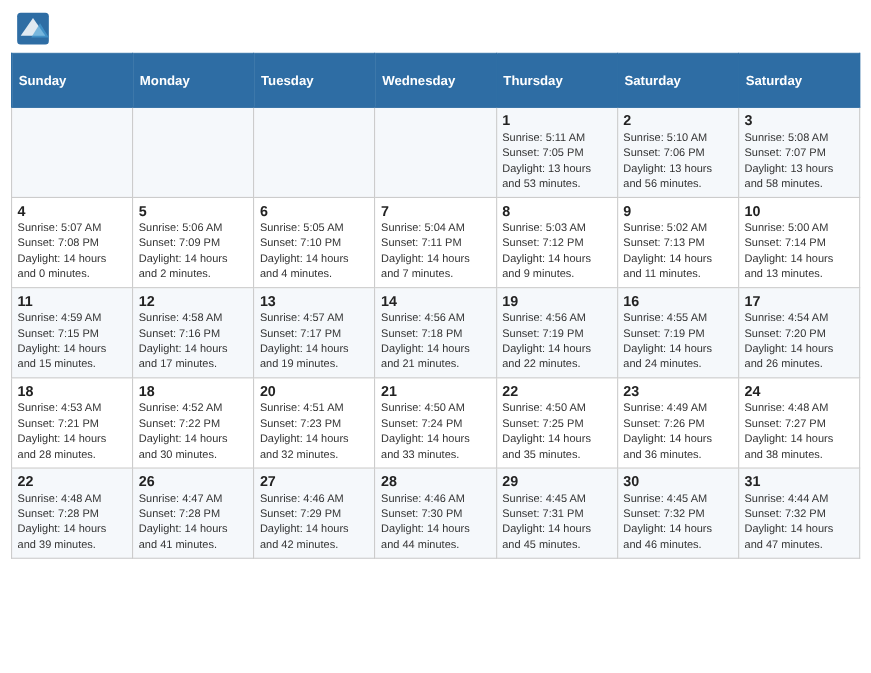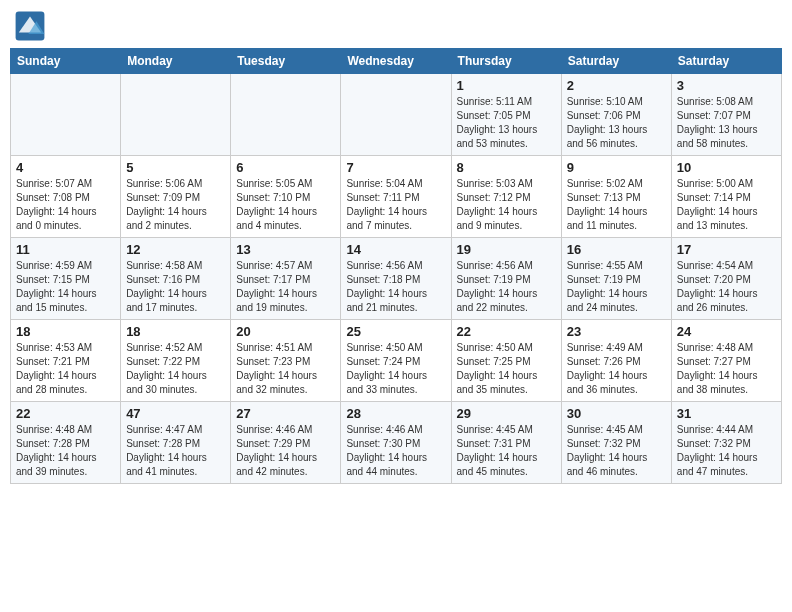--- a/index.html
+++ b/index.html
@@ -50,21 +50,21 @@
     }
     table {
       width: 100%;
       border-collapse: collapse;
       font-size: 11px;
     }
     thead tr th {
       background-color: #2e6da4;
       color: #fff;
       text-align: left;
-      padding: 5px 6px;
+      padding: 17px 6px;
       font-size: 12px;
       font-weight: bold;
       border: 1px solid #2e6da4;
     }
     tbody tr td {
       border: 1px solid #ccc;
       vertical-align: top;
       padding: 4px 5px;
       width: 110px;
       min-height: 80px;
@@ -210,21 +210,21 @@
         </td>
         <td>
           <div class="day-number">18</div>
           <div class="day-info">Sunrise: 4:52 AM<br>Sunset: 7:22 PM<br>Daylight: 14 hours<br>and 30 minutes.</div>
         </td>
         <td>
           <div class="day-number">20</div>
           <div class="day-info">Sunrise: 4:51 AM<br>Sunset: 7:23 PM<br>Daylight: 14 hours<br>and 32 minutes.</div>
         </td>
         <td>
-          <div class="day-number">25</div>
+          <div class="day-number">21</div>
           <div class="day-info">Sunrise: 4:50 AM<br>Sunset: 7:24 PM<br>Daylight: 14 hours<br>and 33 minutes.</div>
         </td>
         <td>
           <div class="day-number">22</div>
           <div class="day-info">Sunrise: 4:50 AM<br>Sunset: 7:25 PM<br>Daylight: 14 hours<br>and 35 minutes.</div>
         </td>
         <td>
           <div class="day-number">23</div>
           <div class="day-info">Sunrise: 4:49 AM<br>Sunset: 7:26 PM<br>Daylight: 14 hours<br>and 36 minutes.</div>
         </td>
@@ -232,21 +232,21 @@
           <div class="day-number">24</div>
           <div class="day-info">Sunrise: 4:48 AM<br>Sunset: 7:27 PM<br>Daylight: 14 hours<br>and 38 minutes.</div>
         </td>
       </tr>
       <tr>
         <td>
           <div class="day-number">22</div>
           <div class="day-info">Sunrise: 4:48 AM<br>Sunset: 7:28 PM<br>Daylight: 14 hours<br>and 39 minutes.</div>
         </td>
         <td>
-          <div class="day-number">47</div>
+          <div class="day-number">26</div>
           <div class="day-info">Sunrise: 4:47 AM<br>Sunset: 7:28 PM<br>Daylight: 14 hours<br>and 41 minutes.</div>
         </td>
         <td>
           <div class="day-number">27</div>
           <div class="day-info">Sunrise: 4:46 AM<br>Sunset: 7:29 PM<br>Daylight: 14 hours<br>and 42 minutes.</div>
         </td>
         <td>
           <div class="day-number">28</div>
           <div class="day-info">Sunrise: 4:46 AM<br>Sunset: 7:30 PM<br>Daylight: 14 hours<br>and 44 minutes.</div>
         </td>

